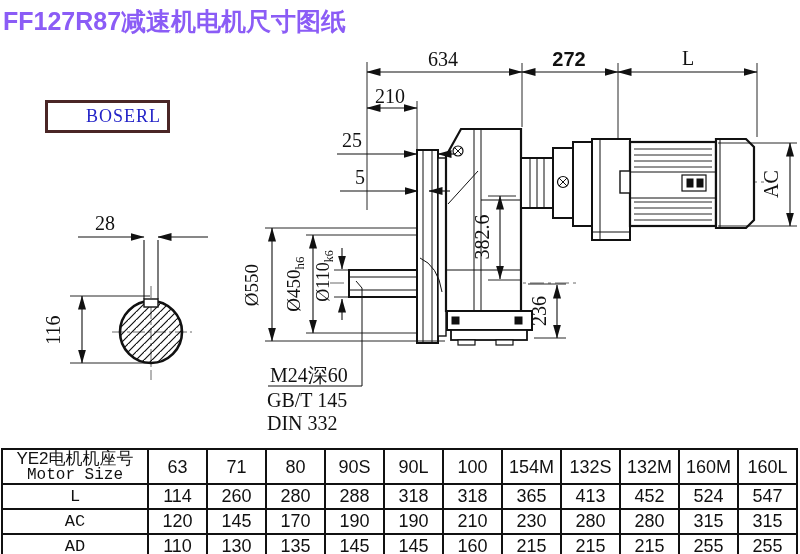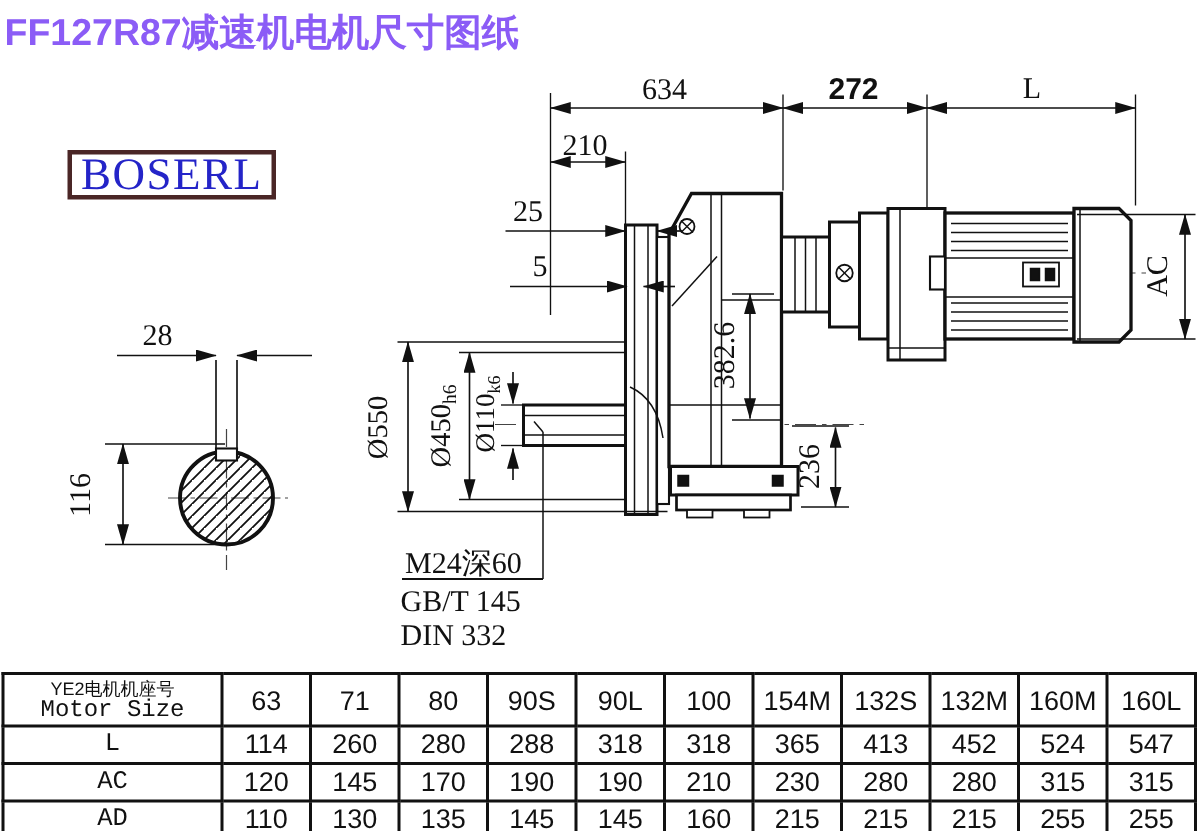--- a/index.html
+++ b/index.html
@@ -2,31 +2,31 @@
 <html><head>
 <meta charset="utf-8">
 <style>
   html,body{margin:0;padding:0;background:#fff;}
   #stage{position:relative;width:800px;height:554px;background:#fff;overflow:hidden;
          font-family:"Liberation Sans",sans-serif;color:#111;}
   #title{position:absolute;left:3px;top:5px;font-size:25px;font-weight:bold;
          color:#8b5cf6;letter-spacing:0px;white-space:nowrap;}
   #logo{position:absolute;left:45px;top:100px;border:3px solid #4a2626;background:#fff;
         padding:0 6px;height:27px;line-height:27px;}
-  #logo span{font-family:"Liberation Serif",serif;font-size:30px;color:#2424c8;letter-spacing:1px;}
+  #logo span{font-family:"Liberation Serif",serif;font-size:18px;color:#2424c8;letter-spacing:1px;margin-left:32px;}
   svg{position:absolute;left:0;top:0;}
   svg text{font-family:"Liberation Serif",serif;fill:#111;}
   .dimtxt{font-size:20px;}
   .boldsans{font-family:"Liberation Sans",sans-serif;font-weight:bold;font-size:20px;}
   #dimtable{position:absolute;left:1px;top:448px;border-collapse:collapse;table-layout:fixed;
             width:797px;}
   #dimtable th,#dimtable td{border:2px solid #111;text-align:center;vertical-align:middle;
             padding:0;font-weight:normal;overflow:hidden;}
   #dimtable .hdr{height:33px;font-size:17px;line-height:1.0;}
-  #dimtable .hdr .cn{display:block;font-size:12px;}
+  #dimtable .hdr .cn{display:block;font-size:17px;}
   #dimtable .hdr .en{display:block;font-family:"Liberation Mono",monospace;font-size:16px;}
   #dimtable td, #dimtable th.colh{font-size:18px;height:23px;margin-left:48px;}
   #dimtable th.rowh{font-family:"Liberation Mono",monospace;font-size:17px;height:23px;}
 </style>
 </head>
 <body>
 
 <div id="stage">
 
   <svg width="800" height="449" viewBox="0 0 800 449">

